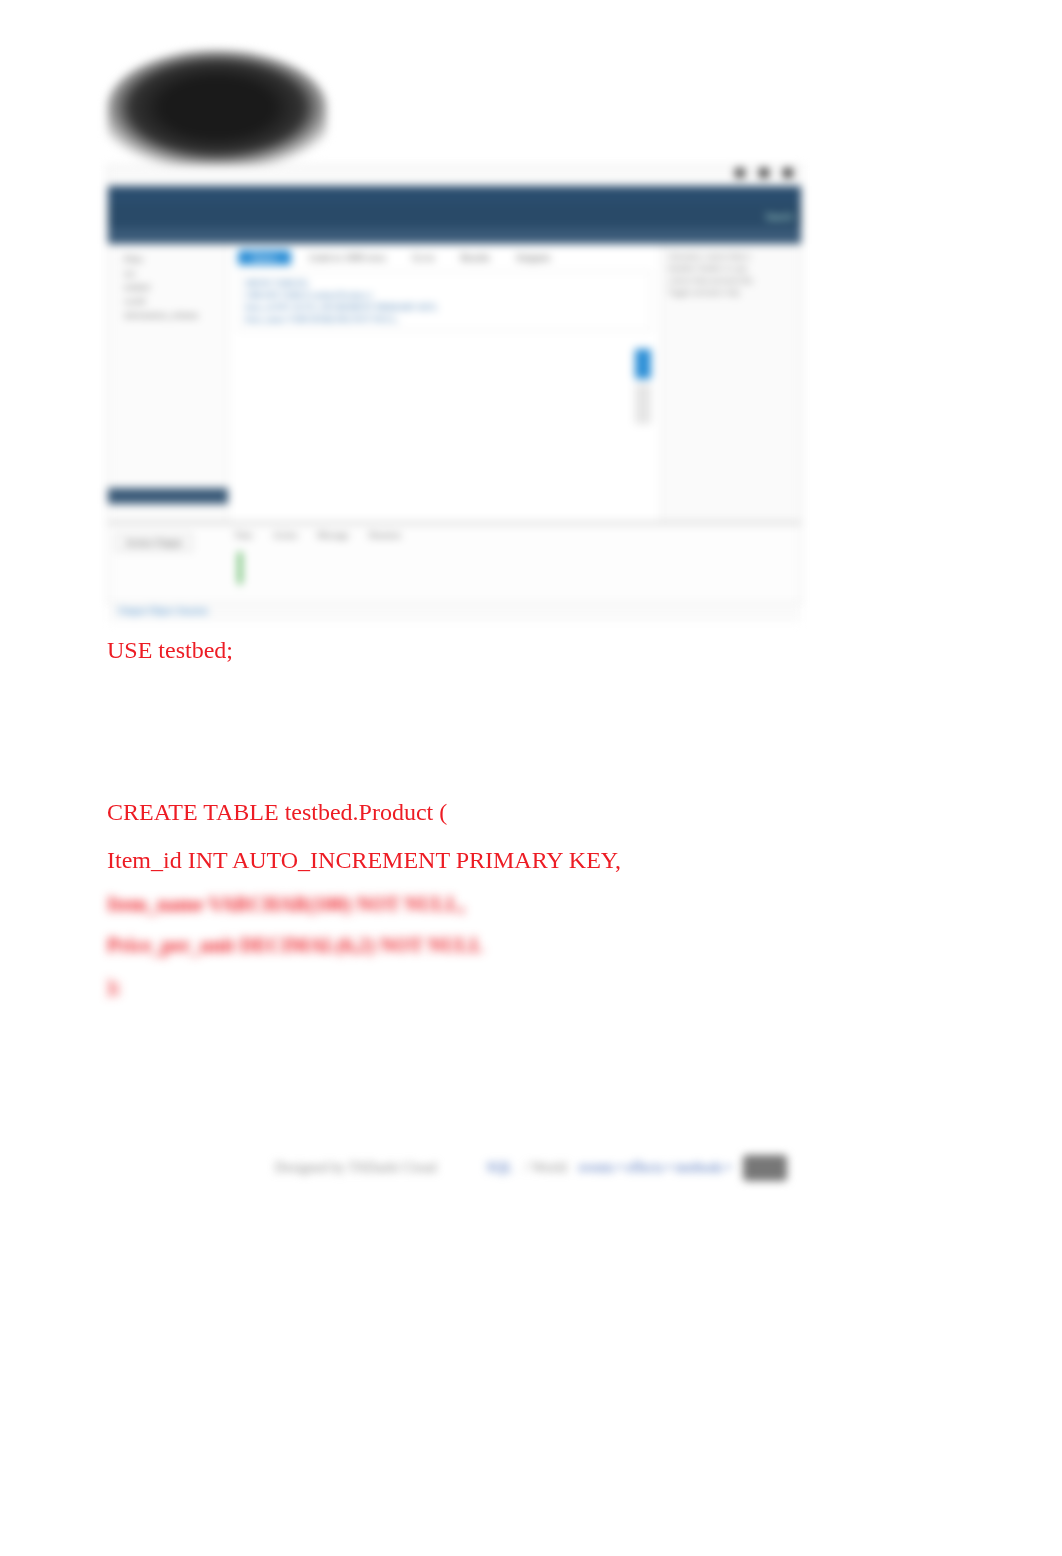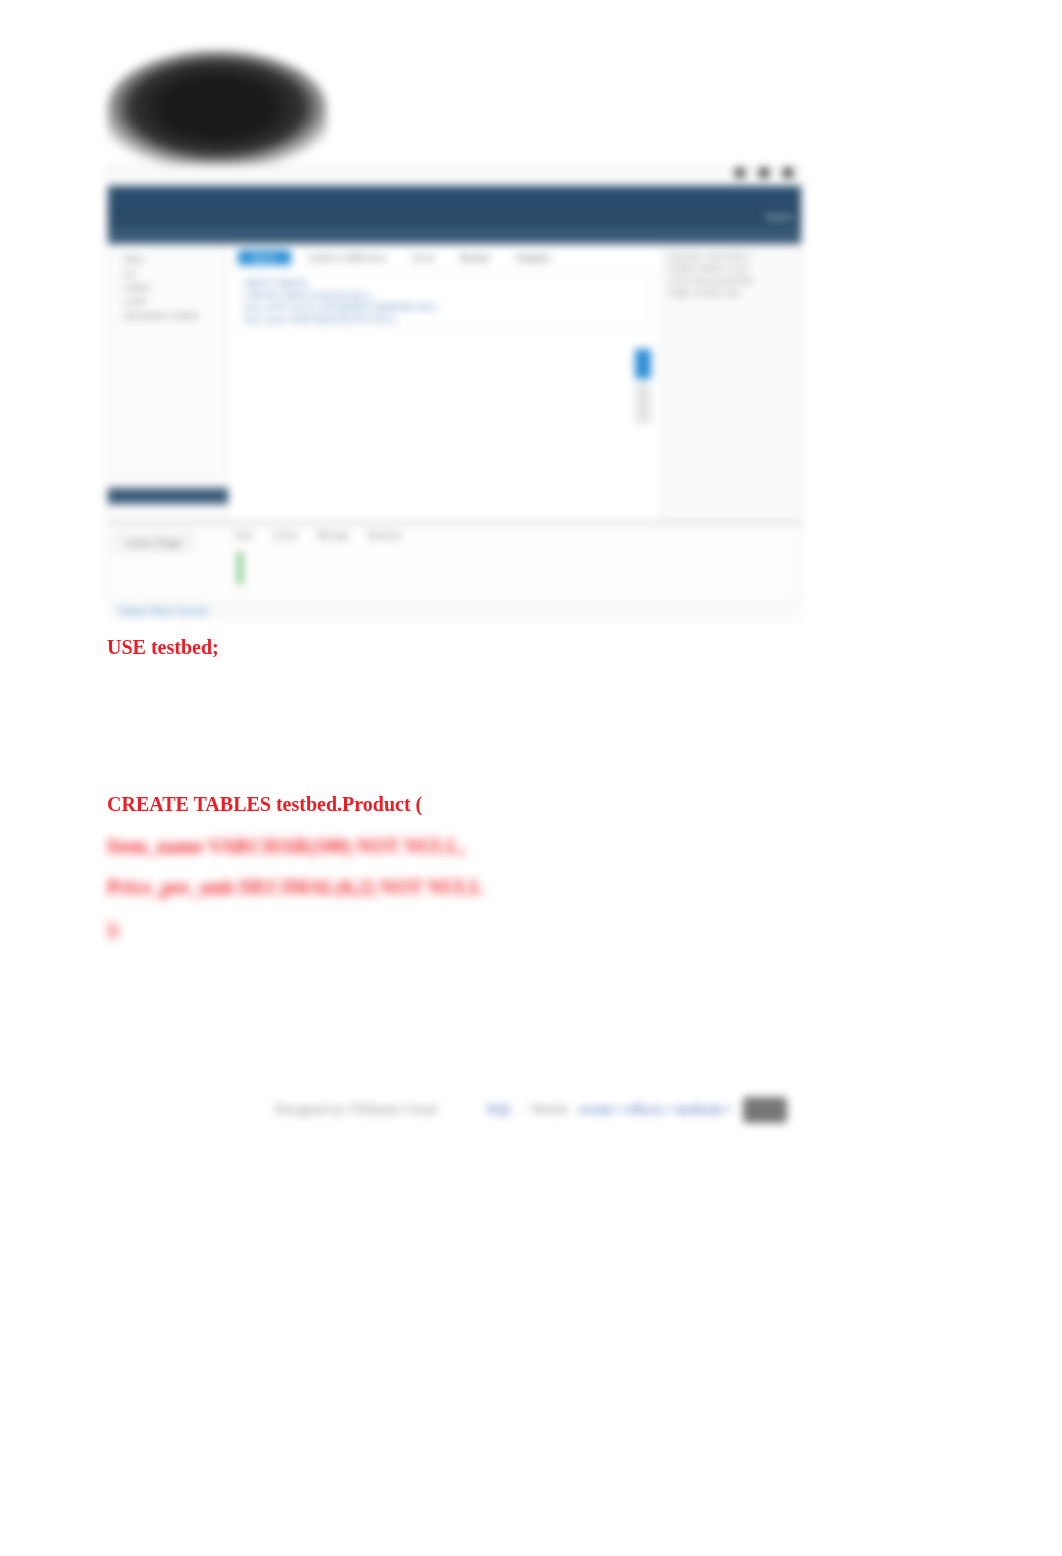--- a/index.html
+++ b/index.html
@@ -222,22 +222,22 @@
       bottom: 100px;
     }
 
     
     .sql-section {
       margin-top: 8px;
       margin-bottom: 150px;
     }
     .sql-line {
       color: #ed1c24;
-      font-weight: bold;
-      font-size: 20px;
+      font-weight: normal;
+      font-size: 24px;
       line-height: 1.25;
       margin-bottom: 18px;
     }
     .sql-line.tight {
       margin-bottom: 18px;
     }
     .sql-gap {
       height: 57px;
     }
     .redacted {
@@ -361,21 +361,22 @@
     <div class="statusbar">
       <span>Output  Object  Session</span>
     </div>
   </div>
 </div>
 
 <div class="sql-section">
   <div class="sql-line">USE testbed;</div>
   <div class="sql-gap"></div>
   <div class="sql-gap"></div>
-  <div class="sql-line tight">CREATE TABLES testbed.Product (</div>
+  <div class="sql-line tight">CREATE TABLE testbed.Product (</div>
+  <div class="sql-line tight">Item_id INT AUTO_INCREMENT PRIMARY KEY,</div>
   <div class="redacted">Item_name VARCHAR(100) NOT NULL,</div>
   <div class="redacted">Price_per_unit DECIMAL(6,2) NOT NULL</div>
   <div class="redacted short">);</div>
 </div>
 
 <div class="page-footer">
   <span class="footer-left">Designed by TADashi Cloud</span>
   <div class="footer-links">
     <span class="footer-link">SQL</span>
     <span class="footer-sep">/ World</span>

